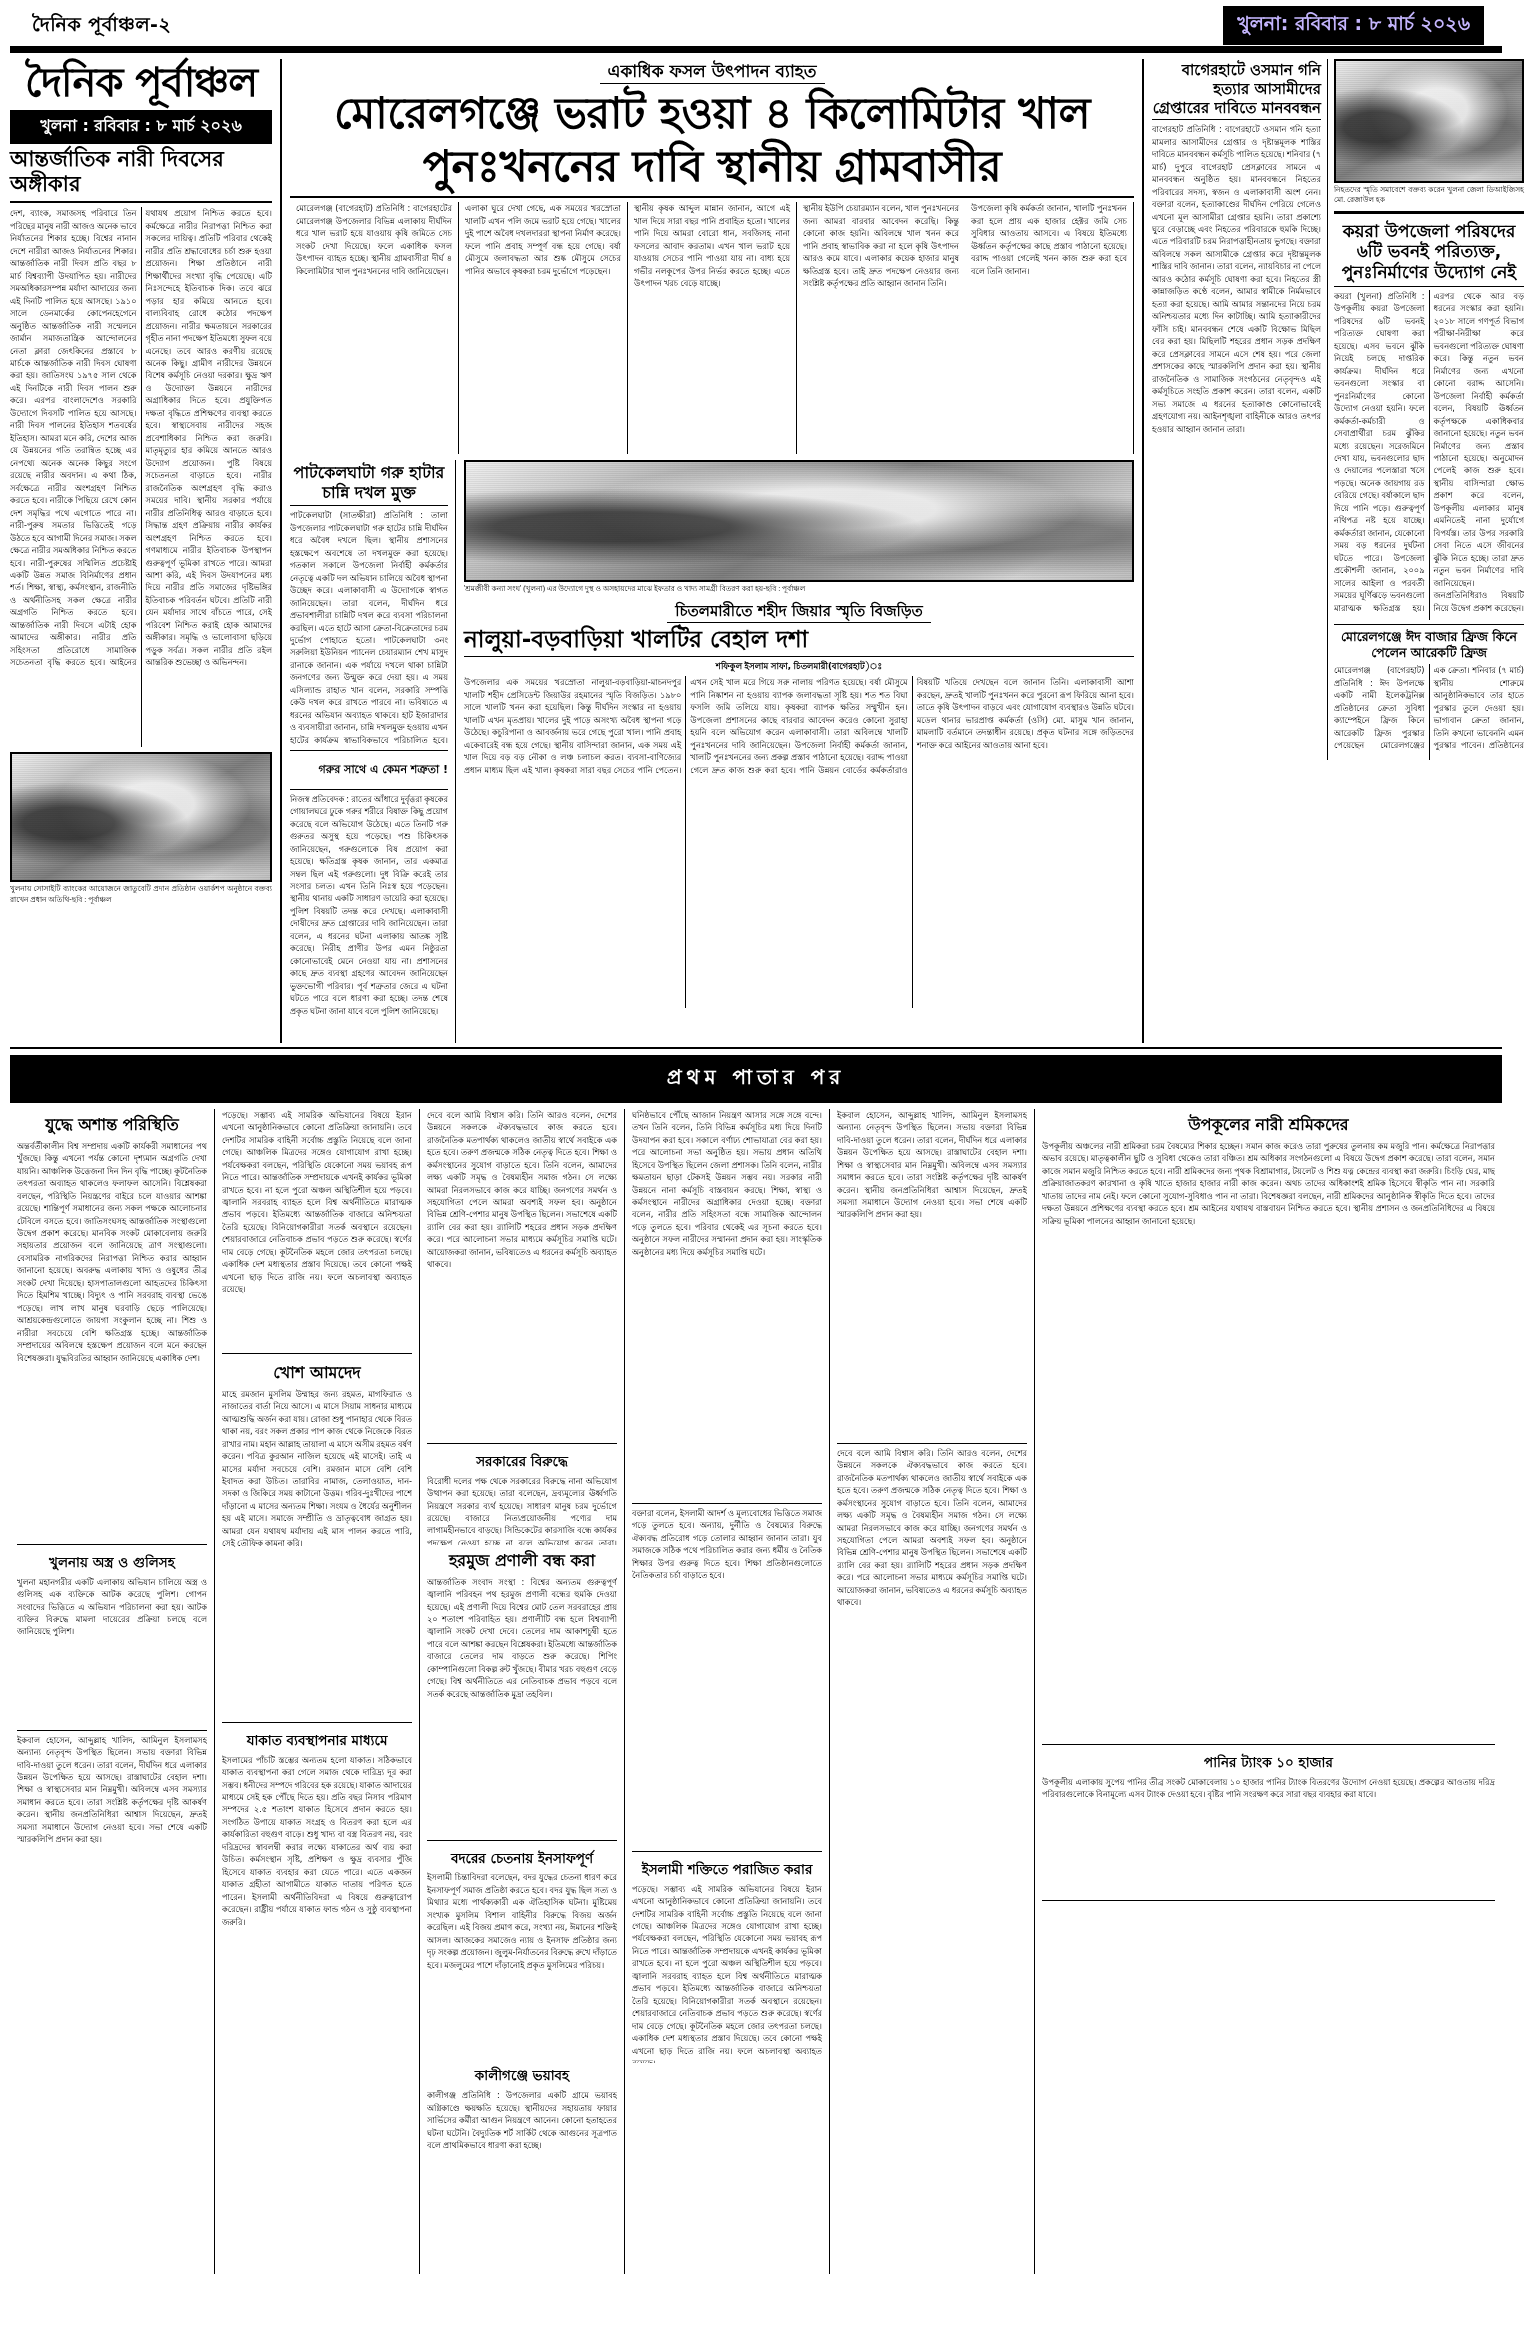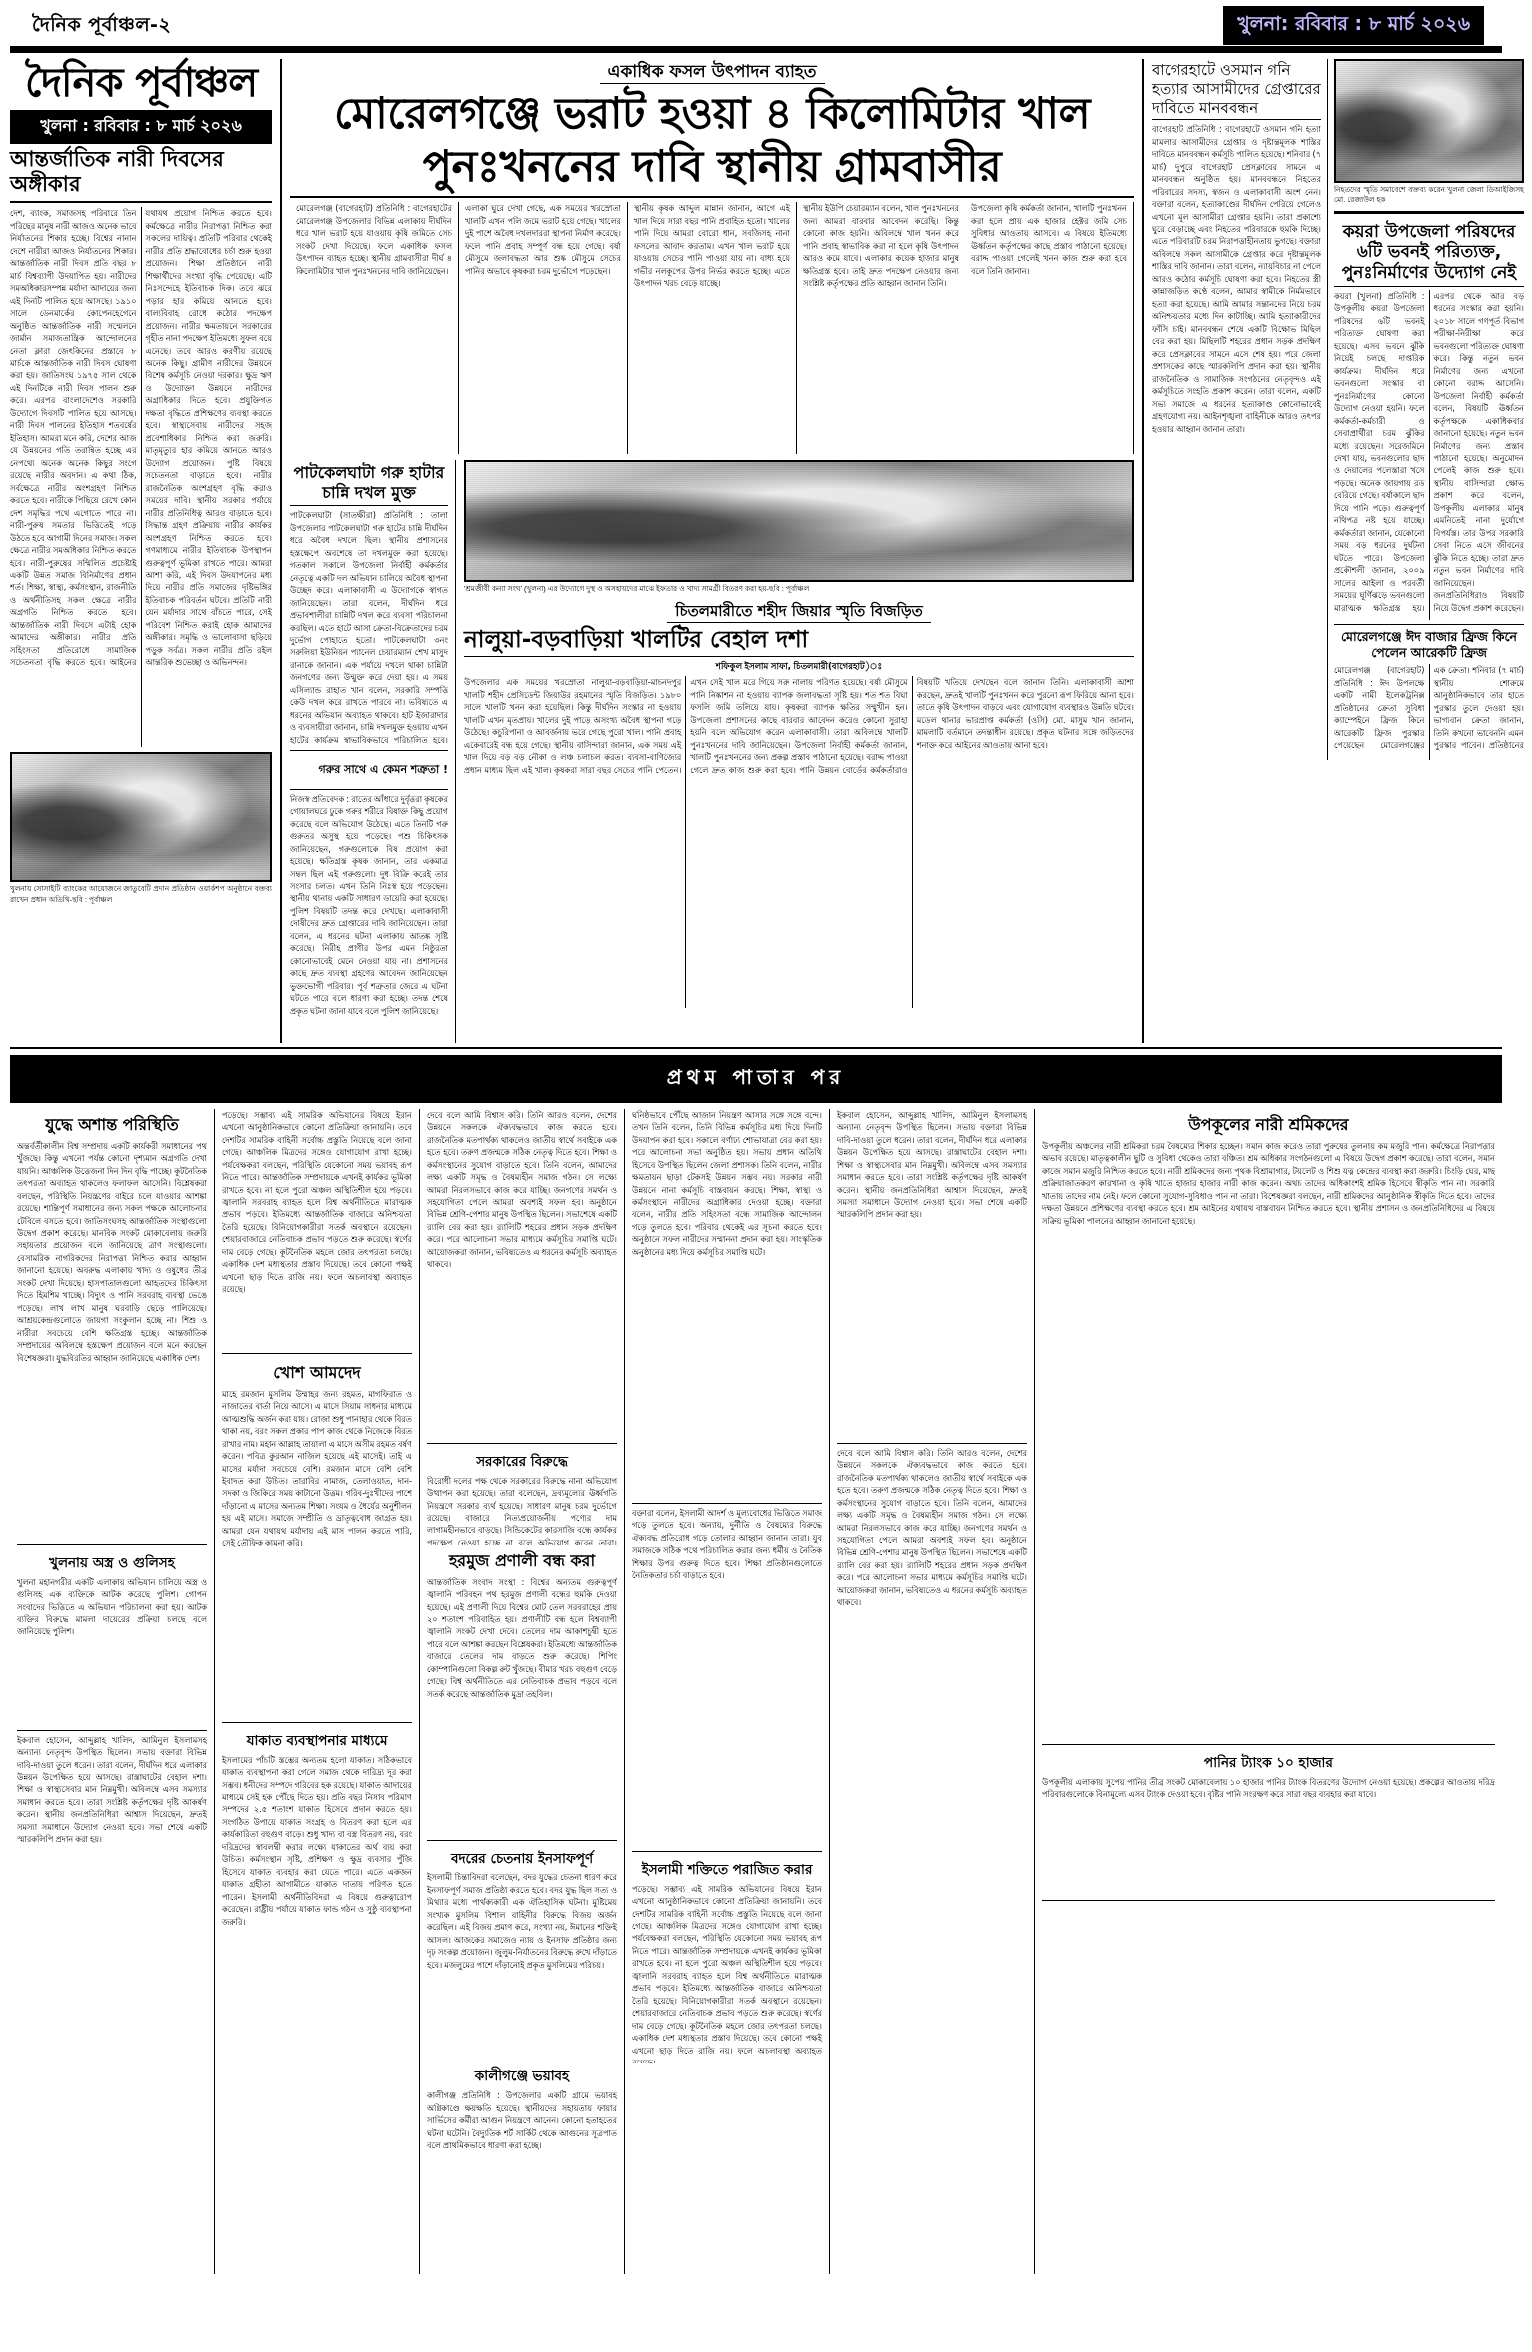--- a/index.html
+++ b/index.html
@@ -85,23 +85,23 @@
   }
   .head-md {
     text-align: center;
     font-family: "DejaVu Sans", sans-serif;
     font-weight: 700;
     font-size: 19px;
     line-height: 1.22;
     padding: 3px 0 3px 0;
   }
   .head-sm {
-    text-align: left;
-    font-family: "DejaVu Sans", sans-serif;
-    font-weight: 400;
+    text-align: right;
+    font-family: "DejaVu Sans", sans-serif;
+    font-weight: 700;
     font-size: 15px;
     line-height: 1.25;
     padding: 2px 0;
   }
   .head-xs {
     text-align: center;
     font-family: "DejaVu Sans", sans-serif;
     font-weight: 700;
     font-size: 12.5px;
     line-height: 1.25;
@@ -131,21 +131,21 @@
   .photo::after {
     content:"";
     position:absolute; inset:0;
     background:
       radial-gradient(ellipse at 22% 55%, rgba(30,30,30,.75) 0 16%, rgba(0,0,0,0) 42%),
       radial-gradient(ellipse at 55% 40%, rgba(250,250,250,.85) 0 20%, rgba(0,0,0,0) 48%),
       radial-gradient(ellipse at 82% 62%, rgba(60,60,60,.55) 0 14%, rgba(0,0,0,0) 40%),
       repeating-linear-gradient(0deg, rgba(0,0,0,.06) 0 1px, rgba(255,255,255,.04) 1px 2px);
   }
   .caption {
-    font-family: Liberation Sans, sans-serif;
+    font-family: Liberation Serif, serif;
     font-size: 7.4px;
     line-height: 1.4;
     text-align: justify;
     padding-top: 2px;
   }
   .sep { height: 3px; background:#000; margin: 5px 0 4px 0; }
   .sep-thin { height: 1px; background:#000; margin: 4px 0 3px 0; }
 
   
   .band {

